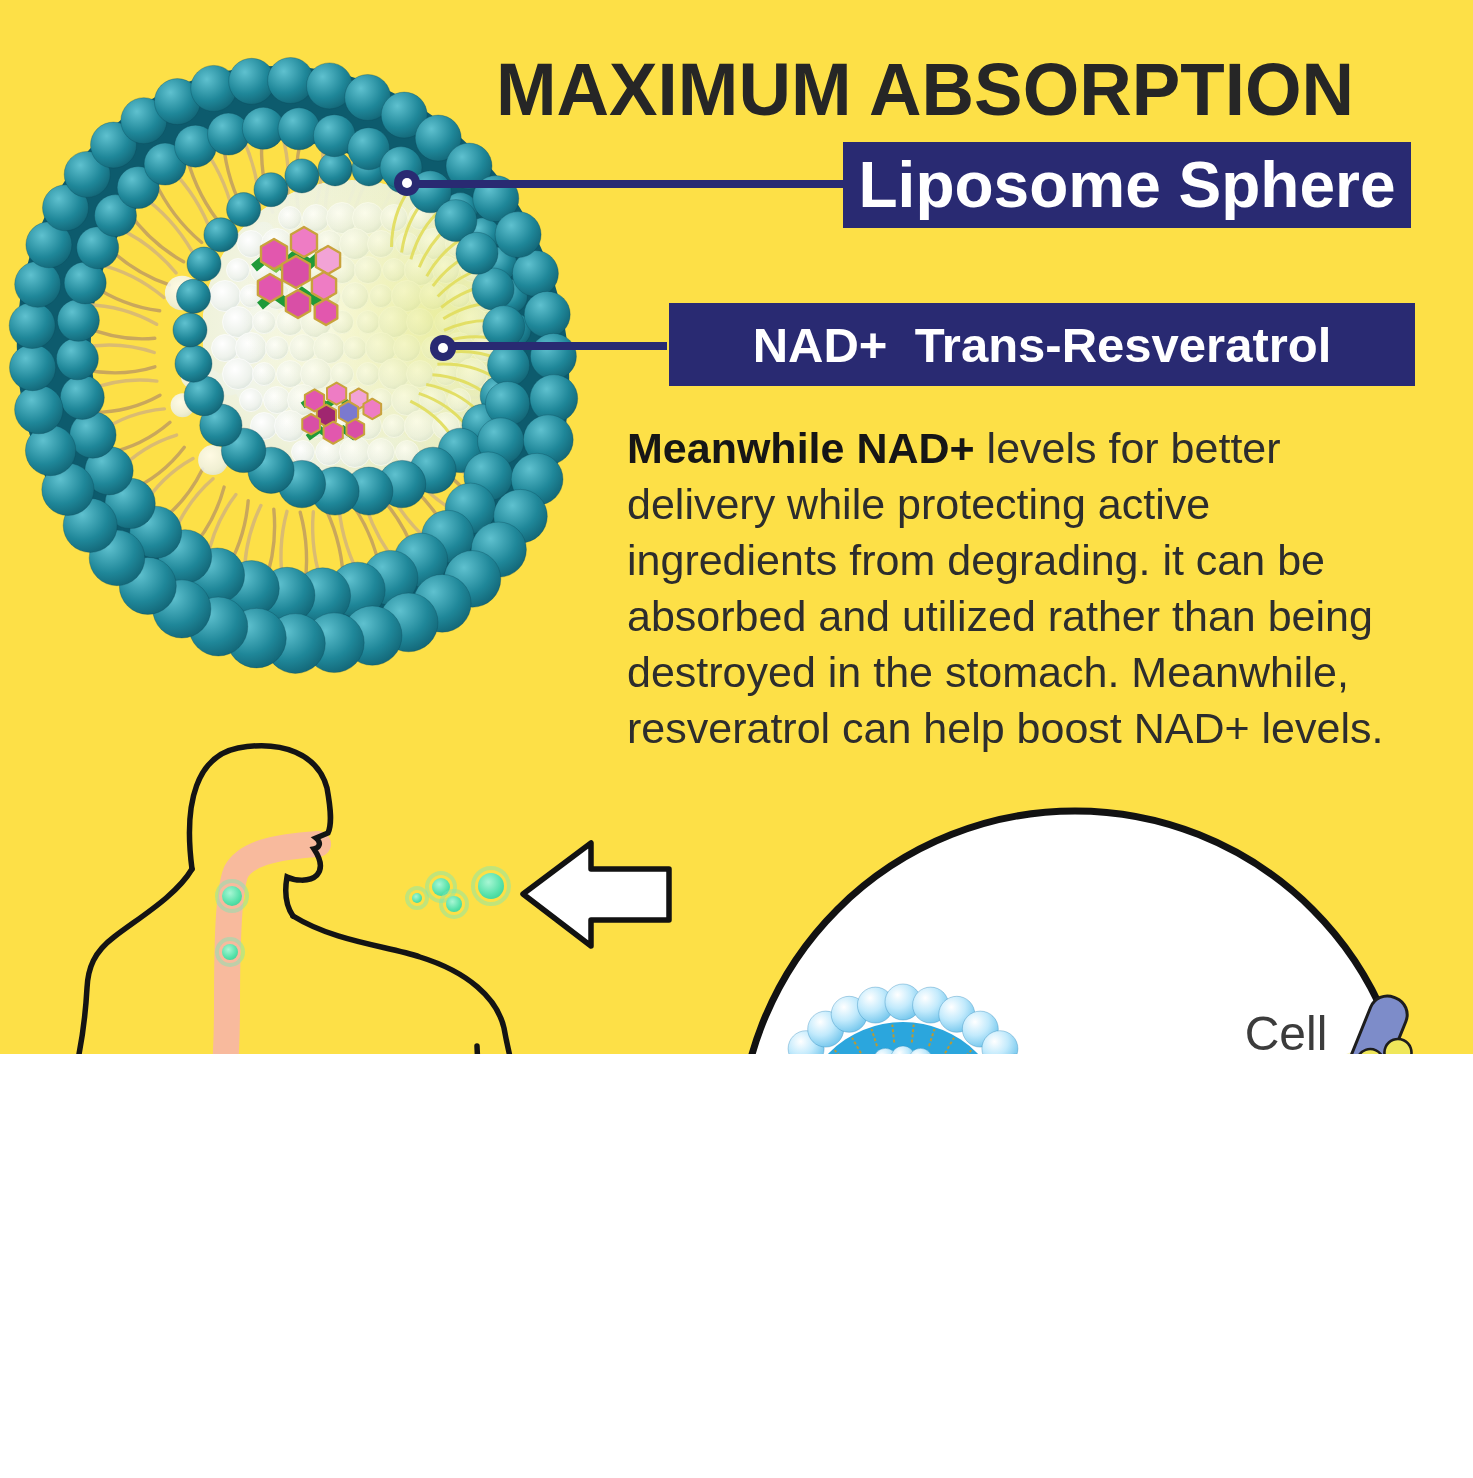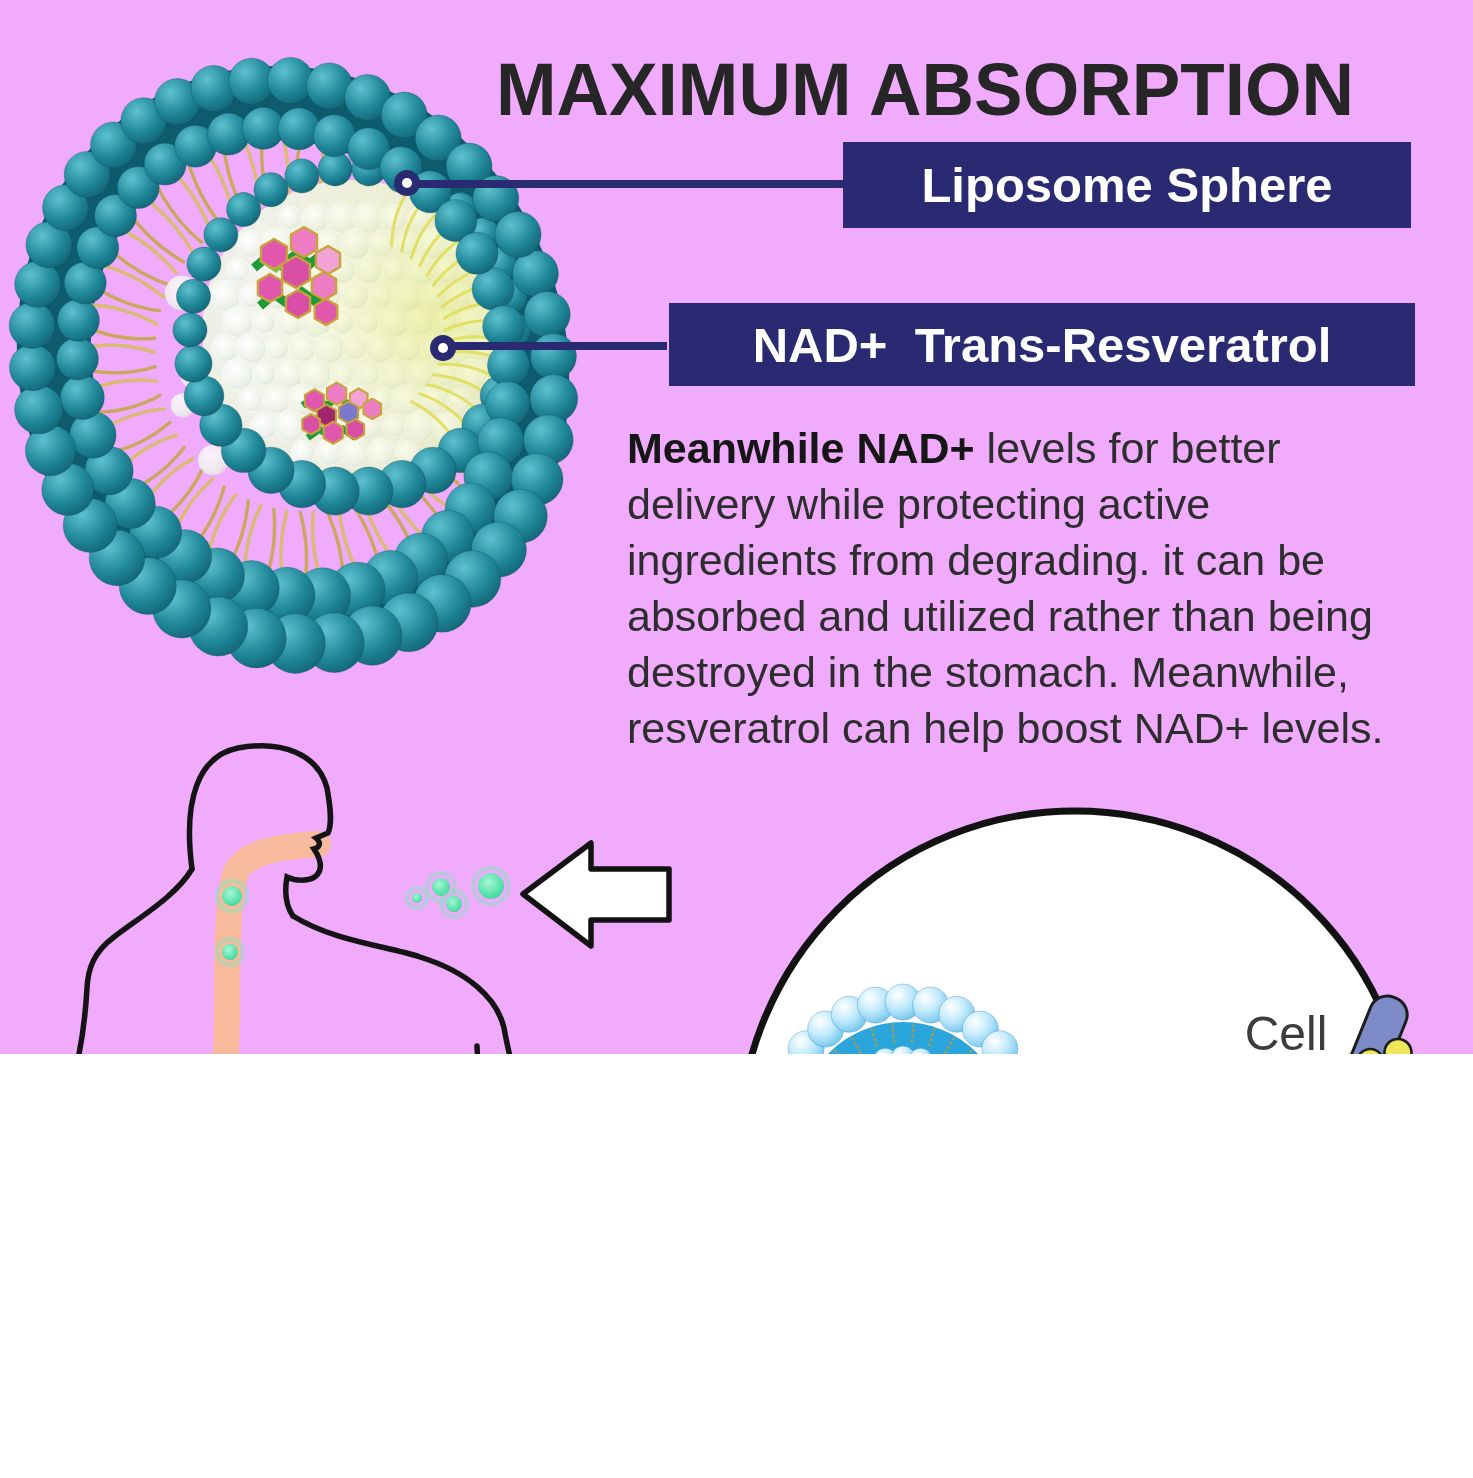--- a/index.html
+++ b/index.html
@@ -1,24 +1,24 @@
 <!DOCTYPE html>
 <html><head>
 <meta charset="utf-8">
 <style>
   html,body{margin:0;padding:0;background:#ffffff;}
-  .canvas{position:relative;width:1473px;height:1054px;overflow:hidden;background:#f0abfc;
+  .canvas{position:relative;width:1473px;height:1054px;overflow:hidden;background:#fde047;
           font-family:"Liberation Sans", sans-serif;}
   #art{position:absolute;left:0;top:0;}
   .title{position:absolute;left:400px;top:-4px;width:1050px;text-align:center;
          font-size:75px;font-weight:bold;color:#262626;letter-spacing:0px;
          transform:scaleX(0.97);transform-origin:center;white-space:nowrap;}
   .label-box{position:absolute;background:#292a72;color:#ffffff;font-weight:bold;
              display:flex;align-items:center;justify-content:center;white-space:pre;}
-  .box1{left:843px;top:142px;width:568px;height:86px;font-size:49px;}
+  .box1{left:843px;top:142px;width:568px;height:86px;font-size:64px;}
   .box2{left:669px;top:303px;width:746px;height:83px;font-size:49px;}
   .paragraph{position:absolute;left:627px;top:420px;width:852px;font-size:43px;
              line-height:56px;color:#2d2d2d;}
   .paragraph b{color:#161616;}
   .zoom-label{position:absolute;color:#3c3c3c;text-align:center;}
   .lbl-liposomal{left:787px;top:1278px;width:260px;font-size:46px;}
   .lbl-cell{left:1211px;top:1006px;width:150px;font-size:48px;}
 </style>
 </head>
 <body>

